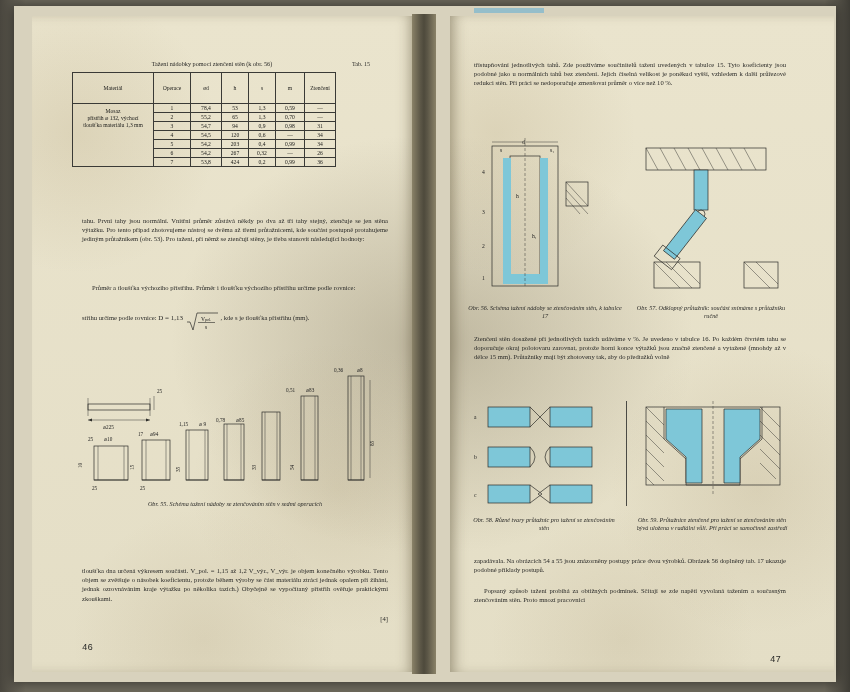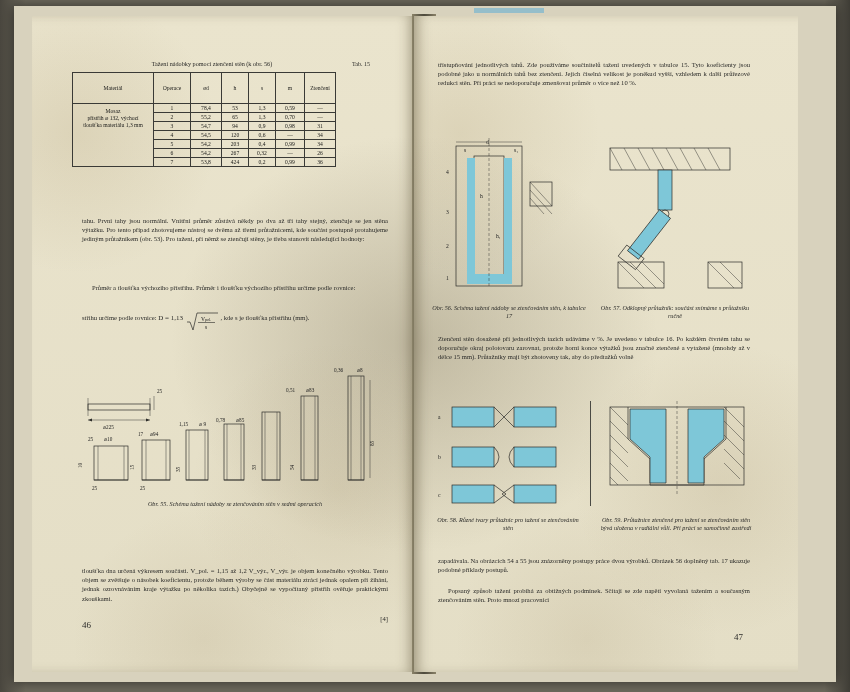--- a/index.html
+++ b/index.html
@@ -23,21 +23,21 @@
     position:absolute;top:10px;height:656px;
     background:#e7e1ca;
     overflow:hidden;
   }
   .page.left{left:18px;width:382px;
     background:
       radial-gradient(ellipse at 100% 50%, rgba(120,110,85,.35) 0%, rgba(120,110,85,0) 45%),
       linear-gradient(180deg,#eae4cd,#e4dec6);
     box-shadow:inset -9px 0 14px -6px rgba(90,80,55,.55);
   }
-  .page.right{left:400px;width:384px;
+  .page.right{left:436px;width:384px;
     background:
       radial-gradient(ellipse at 0% 50%, rgba(120,110,85,.35) 0%, rgba(120,110,85,0) 45%),
       linear-gradient(180deg,#eae4cd,#e4dec6);
     box-shadow:inset 9px 0 14px -6px rgba(90,80,55,.55);
   }
   .gutter{
     position:absolute;left:398px;top:8px;width:24px;height:660px;
     background:linear-gradient(90deg,#8a8268 0%,#5c5747 35%,#4e4a3c 50%,#5c5747 65%,#8a8268 100%);
   }
   
@@ -50,21 +50,21 @@
     pointer-events:none;
   }
   .blue-mark{
     position:absolute;background:#7fb7cf;opacity:.75;
   }
 
   
   .txt{font-size:6.6px;line-height:9.2px;color:#2a2a28;text-align:justify;}
   .cap{font-size:6.2px;line-height:8.2px;color:#2a2a28;text-align:center;font-style:italic;}
   .small{font-size:6px;line-height:8px;}
-  .pnum{font-size:9px;color:#2a2a28;font-family:Liberation Serif, serif;}
+  .pnum{font-size:9px;color:#2a2a28;font-family:Liberation Mono, monospace;margin-top:23px;}
   .tbl-title{font-size:6.2px;text-align:center;color:#2a2a28;}
 
   
   table.data{
     border-collapse:collapse;font-size:5.6px;color:#20201e;
     font-family:"Liberation Serif",serif;
   }
   table.data th, table.data td{
     border:0.6px solid #3a3a36;padding:0.5px 2px;line-height:7px;
     text-align:center;white-space:nowrap;

